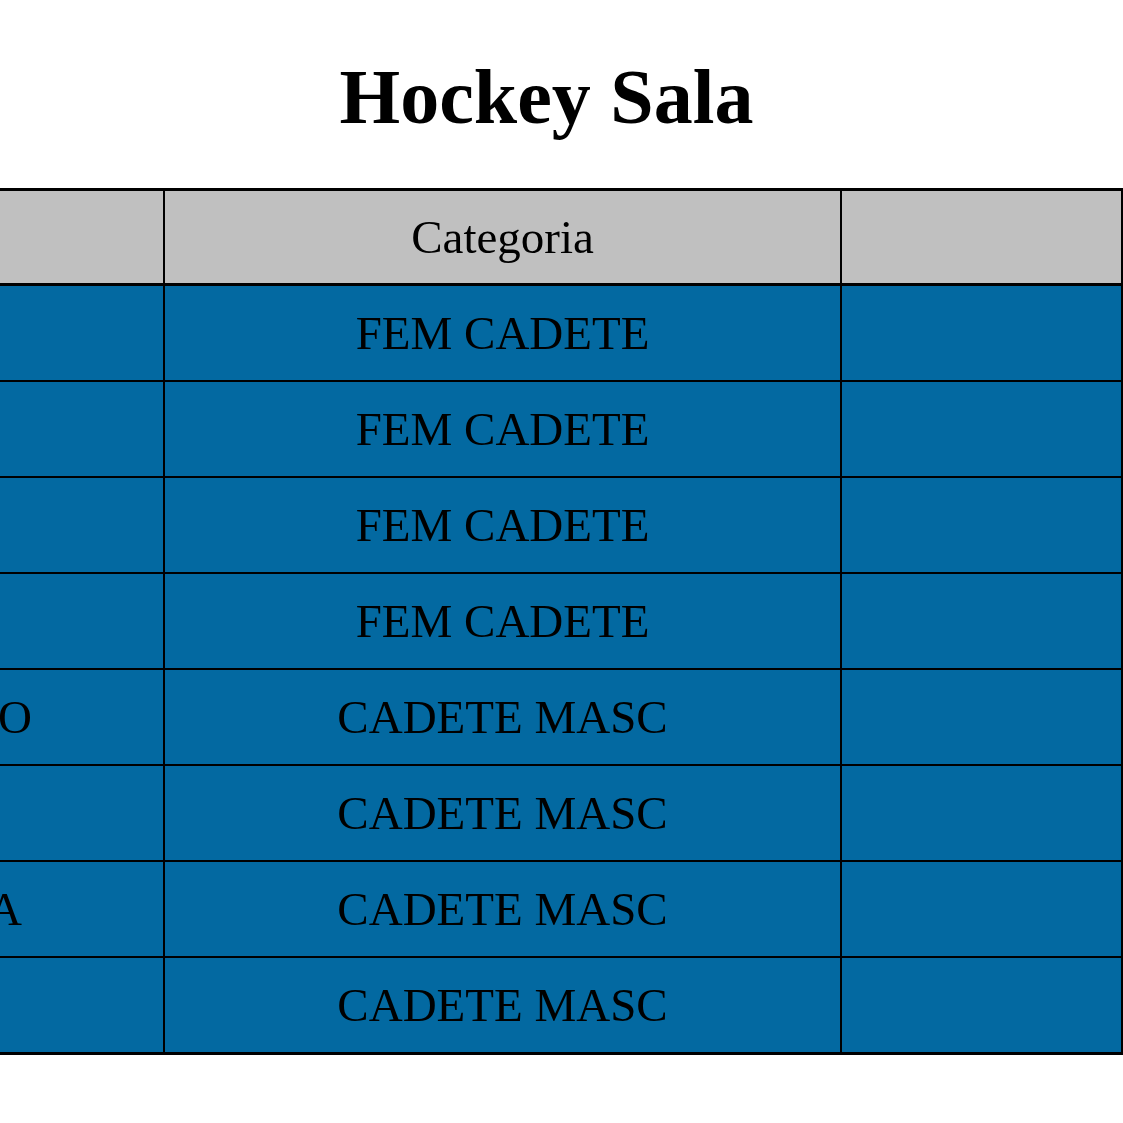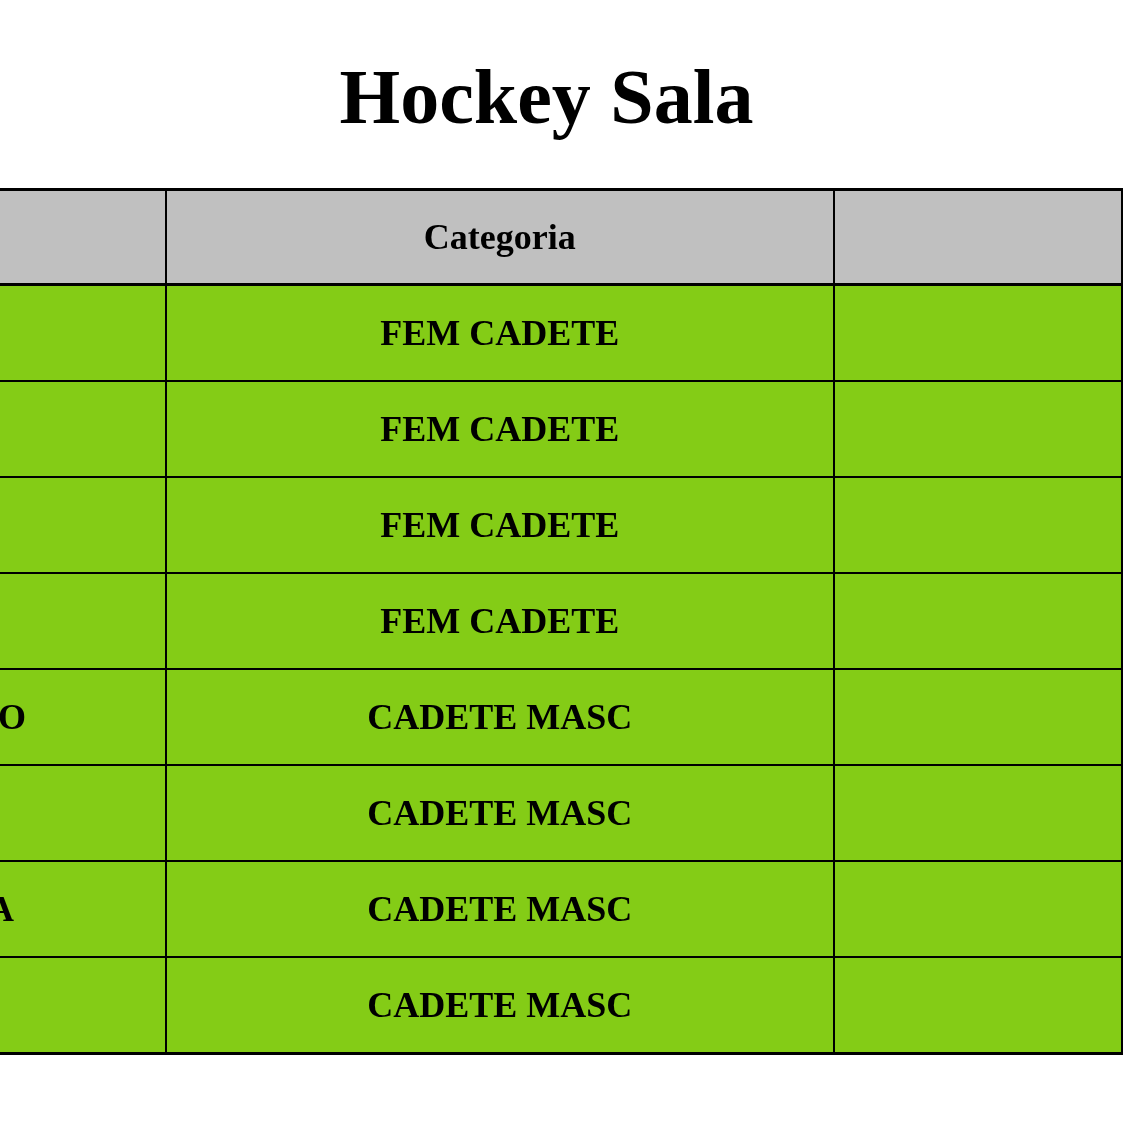--- a/index.html
+++ b/index.html
@@ -40,35 +40,35 @@
   }
   col.c-left  { width: 519px; }
   col.c-mid   { width: 824px; }
   col.c-right { width: 400px; }
   table.categories th,
   table.categories td {
     border: 2px solid #000000;
     padding: 0;
     text-align: center;
     vertical-align: middle;
-    font-size: 36px;
-    font-weight: bold;
+    font-size: 47px;
+    font-weight: normal;
     white-space: nowrap;
     overflow: visible;
     margin-left: 32px;
   }
   table.categories thead th {
     background: #c0c0c0;
     height: 92px;
     border-top: 3px solid #000000;
     border-bottom: 3px solid #000000;
   }
   table.categories tbody td {
     height: 94px;
-    background: #84cc16;
+    background: #0369a1;
   }
   table.categories tbody tr:last-child td {
     border-bottom: 3px solid #000000;
   }
   
   table.categories tbody tr:nth-child(5) td:first-child {
     text-align: left;
     padding-left: 296px;
   }
   table.categories tbody tr:nth-child(7) td:first-child {

